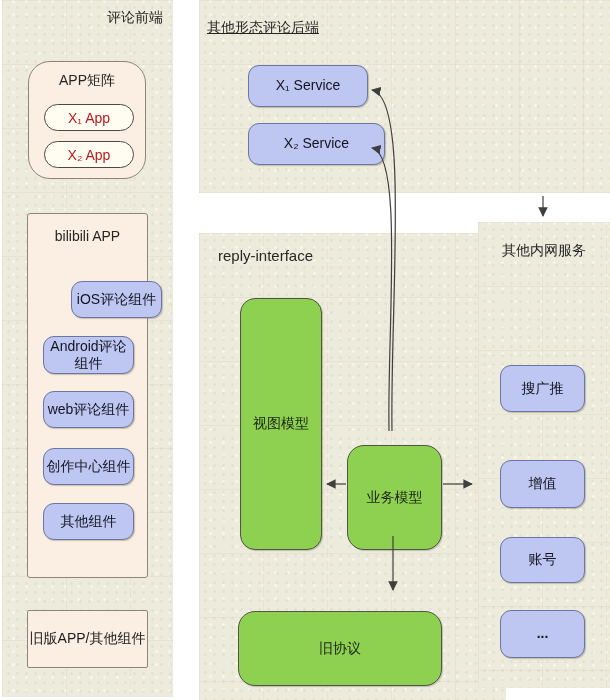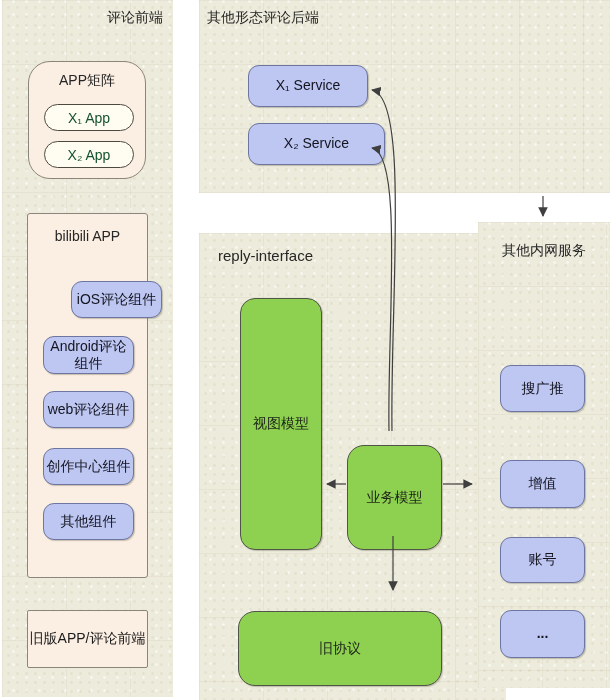--- a/index.html
+++ b/index.html
@@ -26,21 +26,21 @@
     font-size:14px;color:#141420;line-height:1.25;box-shadow:1px 1px 1px rgba(110,104,82,.35);
   }
   .box-green{
     position:absolute;background:#8ed150;border:1px solid #4f5549;border-radius:15px;
     box-sizing:border-box;display:flex;align-items:center;justify-content:center;text-align:left;
     font-size:14px;color:#20281a;box-shadow:1px 1px 1px rgba(110,104,82,.35);
   }
   .pill{
     position:absolute;background:#fffdf2;border:1px solid #4d493f;border-radius:14px;
     box-sizing:border-box;display:flex;align-items:center;justify-content:center;
-    font-size:14px;color:#14532d;
+    font-size:14px;color:#b91c1c;
   }
   .inner-title{position:absolute;width:100%;text-align:center;font-size:14px;color:#262626;}
   #connectors{position:absolute;left:0;top:0;width:610px;height:700px;pointer-events:none;z-index:5;}
 </style>
 </head>
 <body>
 
 <div id="canvas">
 
   <div class="panel" style="left:2px;top:0;width:171px;height:697px;">
@@ -54,25 +54,25 @@
 
     <div class="box-peach" style="left:25px;top:213px;width:121px;height:365px;border-radius:3px;">
       <div class="inner-title" style="top:14px;">bilibili APP</div>
       <div class="box-blue" style="left:15px;top:67px;width:91px;height:37px;margin-left:28px;">iOS评论组件</div>
       <div class="box-blue" style="left:15px;top:122px;width:91px;height:38px;">Android评论组件</div>
       <div class="box-blue" style="left:15px;top:177px;width:91px;height:37px;">web评论组件</div>
       <div class="box-blue" style="left:15px;top:234px;width:91px;height:37px;">创作中心组件</div>
       <div class="box-blue" style="left:15px;top:289px;width:91px;height:37px;">其他组件</div>
     </div>
 
-    <div class="box-peach" style="left:25px;top:610px;width:121px;height:58px;border-radius:2px;display:flex;align-items:center;justify-content:center;font-size:14px;text-align:center;">旧版APP/评论前端</div>
+    <div class="box-peach" style="left:25px;top:610px;width:121px;height:58px;border-radius:2px;display:flex;align-items:center;justify-content:center;font-size:14px;text-align:center;">旧版APP/其他组件</div>
   </div>
 
   <div class="panel" style="left:199px;top:0;width:411px;height:193px;">
-    <div class="panel-title" style="left:8px;top:9px;">其他形态评论后端</div>
+    <div class="panel-title" style="left:8px;top:19px;text-decoration:underline;">其他形态评论后端</div>
     <div class="box-blue" style="left:49px;top:65px;width:120px;height:42px;">X₁ Service</div>
     <div class="box-blue" style="left:49px;top:123px;width:137px;height:42px;">X₂ Service</div>
   </div>
 
   <div class="panel" style="left:199px;top:218px;width:307px;height:471px;margin-top:15px;">
     <div class="panel-title" style="left:19px;top:14px;font-size:15px;">reply-interface</div>
     <div class="box-green" style="left:41px;top:65px;width:82px;height:252px;">视图模型</div>
     <div class="box-green" style="left:148px;top:212px;width:95px;height:105px;border-radius:17px;">业务模型</div>
     <div class="box-green" style="left:39px;top:378px;width:204px;height:75px;border-radius:17px;">旧协议</div>
   </div>

